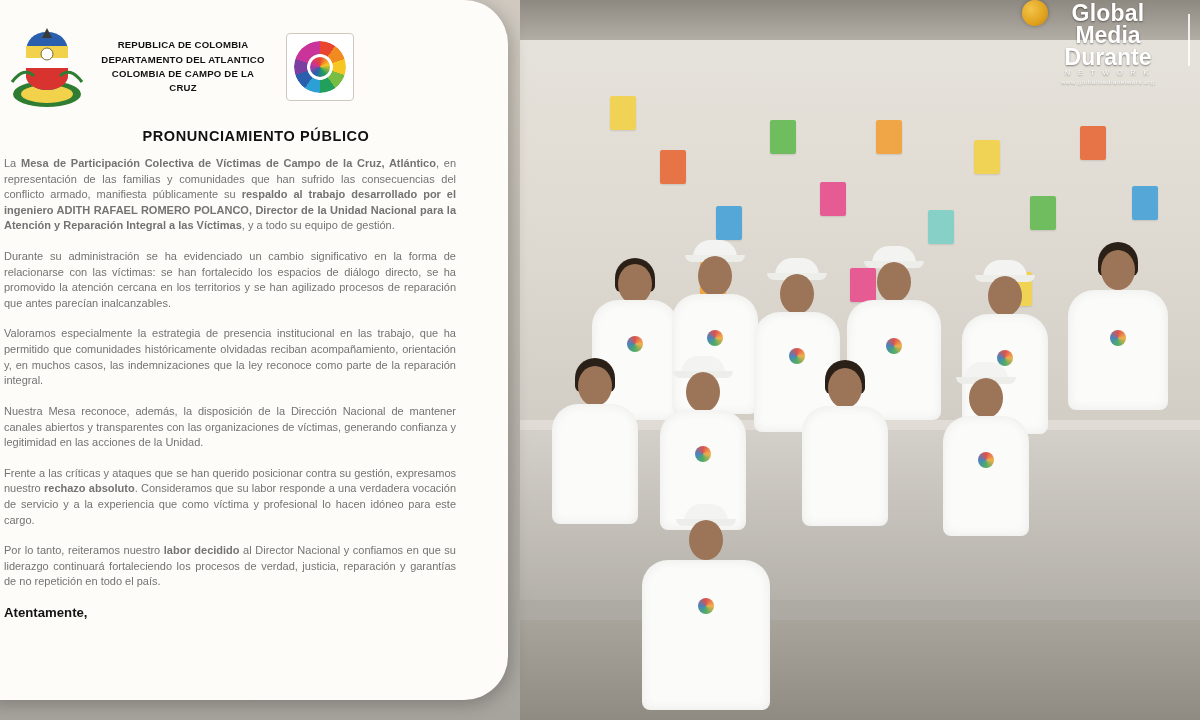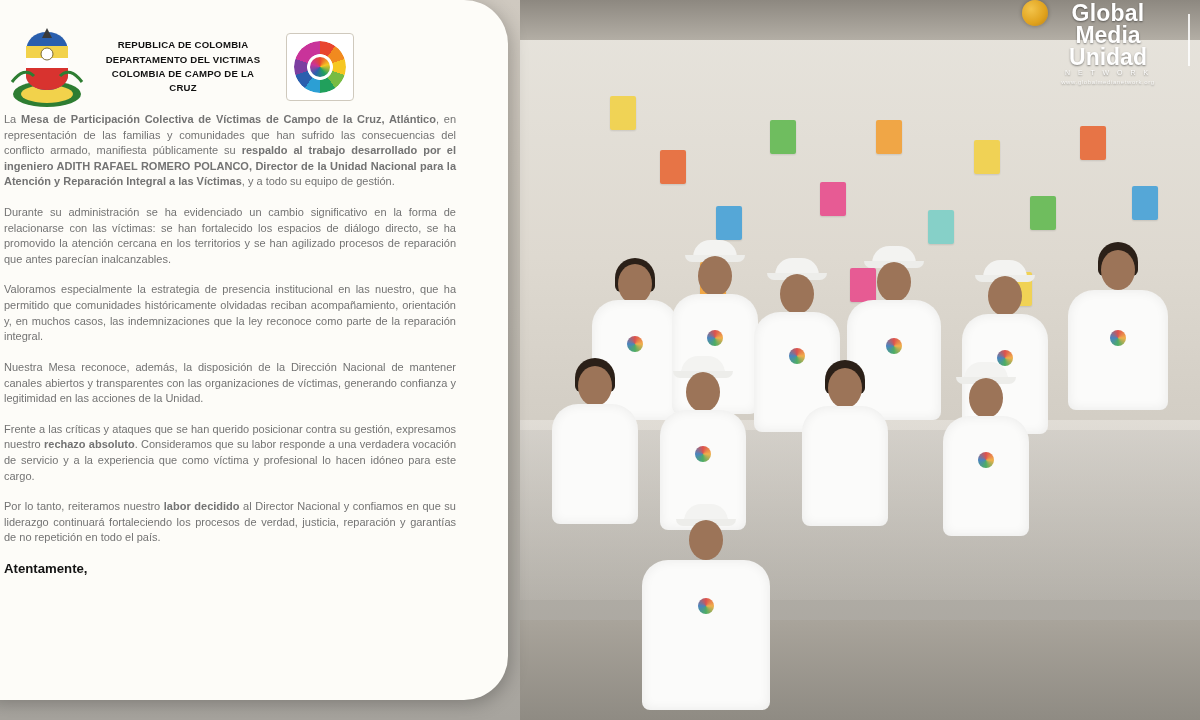--- a/index.html
+++ b/index.html
@@ -324,21 +324,21 @@
       <div class="body" style="top:62px; width:128px; height:150px;"></div>
         <div class="logo" style="top:100px;"></div>
     </div>
   </div>
 
   <div class="cert-header">
     <div class="gmn">
       <div class="gmn-dot"></div>
       <div class="l1">Global</div>
       <div class="l2">Media</div>
-      <div class="l3">Unidad</div>
+      <div class="l3">Durante</div>
       <div class="sub">N E T W O R K</div>
       <div class="sub2">www.globalmedianetwork.org</div>
     </div>
 
     <div class="divider-v"></div>
 
 
   </div>
 
   <div class="doc">
@@ -356,35 +356,36 @@
             <path d="M43 4 L48 14 L38 14 Z" fill="#3a3a3a"></path>
             <circle cx="43" cy="30" r="6" fill="#ffffff" stroke="#7a6a3a" stroke-width="1"></circle>
             <path d="M8 58 q12 -16 22 -6" stroke="#2e7d32" stroke-width="3" fill="none"></path>
             <path d="M78 58 q-12 -16 -22 -6" stroke="#2e7d32" stroke-width="3" fill="none"></path>
           </svg>
         </div>
 
         <div class="head-text">
           <div class="head-col left">
             <div>REPUBLICA DE COLOMBIA</div>
-            <div>DEPARTAMENTO DEL VICTIMAS</div>
+            <div>DEPARTAMENTO DEL ATLANTICO</div>
             <div>COLOMBIA DE CAMPO DE LA CRUZ</div>
           </div>
           <div class="mesa-logo">
             <div class="ring"></div>
             <div class="core"></div>
           </div>
         </div>
       </div>
 
+      <div class="doc-title">PRONUNCIAMIENTO PÚBLICO</div>
 
       <div class="body-text" id="body-text">
           <p><span>La </span><b>Mesa de Participación Colectiva de Víctimas de Campo de la Cruz, Atlántico</b><span>, en representación de las familias y comunidades que han sufrido las consecuencias del conflicto armado, manifiesta públicamente su </span><b>respaldo al trabajo desarrollado por el ingeniero ADITH RAFAEL ROMERO POLANCO, Director de la Unidad Nacional para la Atención y Reparación Integral a las Víctimas</b><span>, y a todo su equipo de gestión.</span></p>
           <p><span>Durante su administración se ha evidenciado un cambio significativo en la forma de relacionarse con las víctimas: se han fortalecido los espacios de diálogo directo, se ha promovido la atención cercana en los territorios y se han agilizado procesos de reparación que antes parecían inalcanzables.</span></p>
-          <p><span>Valoramos especialmente la estrategia de presencia institucional en las nuestro, que ha permitido que comunidades históricamente olvidadas reciban acompañamiento, orientación y, en muchos casos, las indemnizaciones que la ley reconoce como parte de la reparación integral.</span></p>
+          <p><span>Valoramos especialmente la estrategia de presencia institucional en las trabajo, que ha permitido que comunidades históricamente olvidadas reciban acompañamiento, orientación y, en muchos casos, las indemnizaciones que la ley reconoce como parte de la reparación integral.</span></p>
           <p><span>Nuestra Mesa reconoce, además, la disposición de la Dirección Nacional de mantener canales abiertos y transparentes con las organizaciones de víctimas, generando confianza y legitimidad en las acciones de la Unidad.</span></p>
           <p><span>Frente a las críticas y ataques que se han querido posicionar contra su gestión, expresamos nuestro </span><b>rechazo absoluto</b><span>. Consideramos que su labor responde a una verdadera vocación de servicio y a la experiencia que como víctima y profesional lo hacen idóneo para este cargo.</span></p>
           <p><span>Por lo tanto, reiteramos nuestro </span><b>labor decidido</b><span> al Director Nacional y confiamos en que su liderazgo continuará fortaleciendo los procesos de verdad, justicia, reparación y garantías de no repetición en todo el país.</span></p>
         </div>
 
       <div class="sig">
         <p>Atentamente,</p>
 
       </div>
 

